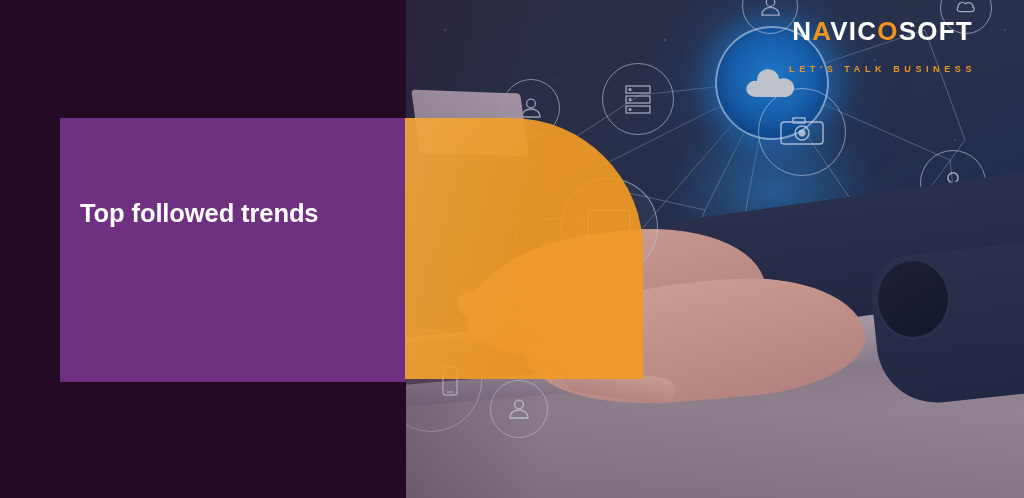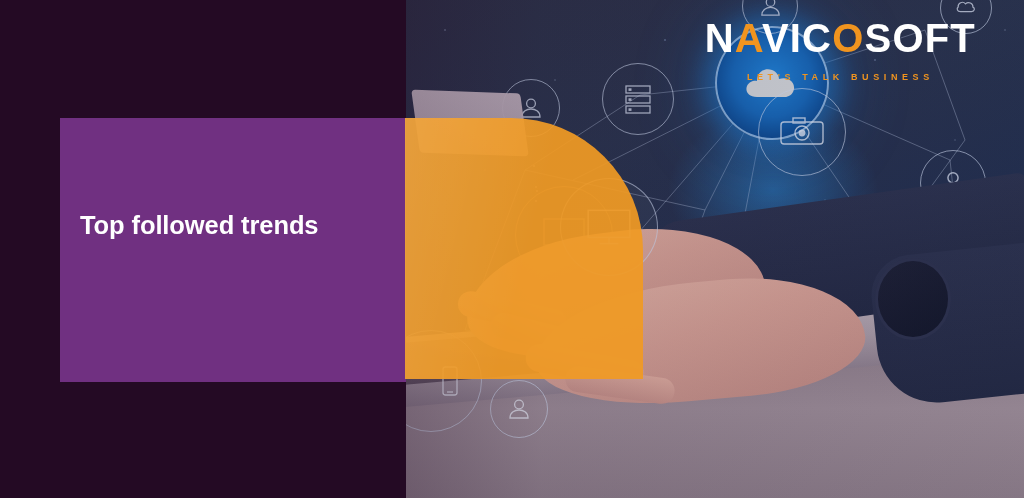--- a/index.html
+++ b/index.html
@@ -106,34 +106,34 @@
   }
   .orange-sheen{
     position:absolute;left:405px;top:118px;width:238px;height:261px;
     border-top-right-radius:132px;
     background:linear-gradient(104deg, rgba(255,255,255,.11) 0%, rgba(255,255,255,.05) 26%, rgba(255,255,255,0) 52%);
     pointer-events:none;
   }
 
   
   .headline{
-    position:absolute;left:80px;top:210px;width:320px;
+    position:absolute;left:80px;top:198px;width:320px;
     color:#ffffff;font-size:25.5px;font-weight:bold;line-height:31px;
     letter-spacing:-.1px;
   }
 
   
   .logo{position:absolute;right:48px;top:18px;text-align:center;}
   .logo-word{
-    font-size:40px;font-weight:bold;letter-spacing:1.2px;line-height:1;
+    font-size:26px;font-weight:bold;letter-spacing:1.2px;line-height:1;
     color:#ffffff;white-space:nowrap;
   }
   .logo-word .accent{color:#f0941f;}
   .logo-tag{
-    margin-top:14px;font-size:9px;font-weight:bold;color:#f0941f;
+    margin-top:20px;font-size:9px;font-weight:bold;color:#f0941f;
     letter-spacing:4.6px;white-space:nowrap;
   }
 </style>
 </head>
 <body>
 
 <div id="banner">
 
   <div class="photo">
     <div class="stars"></div>

